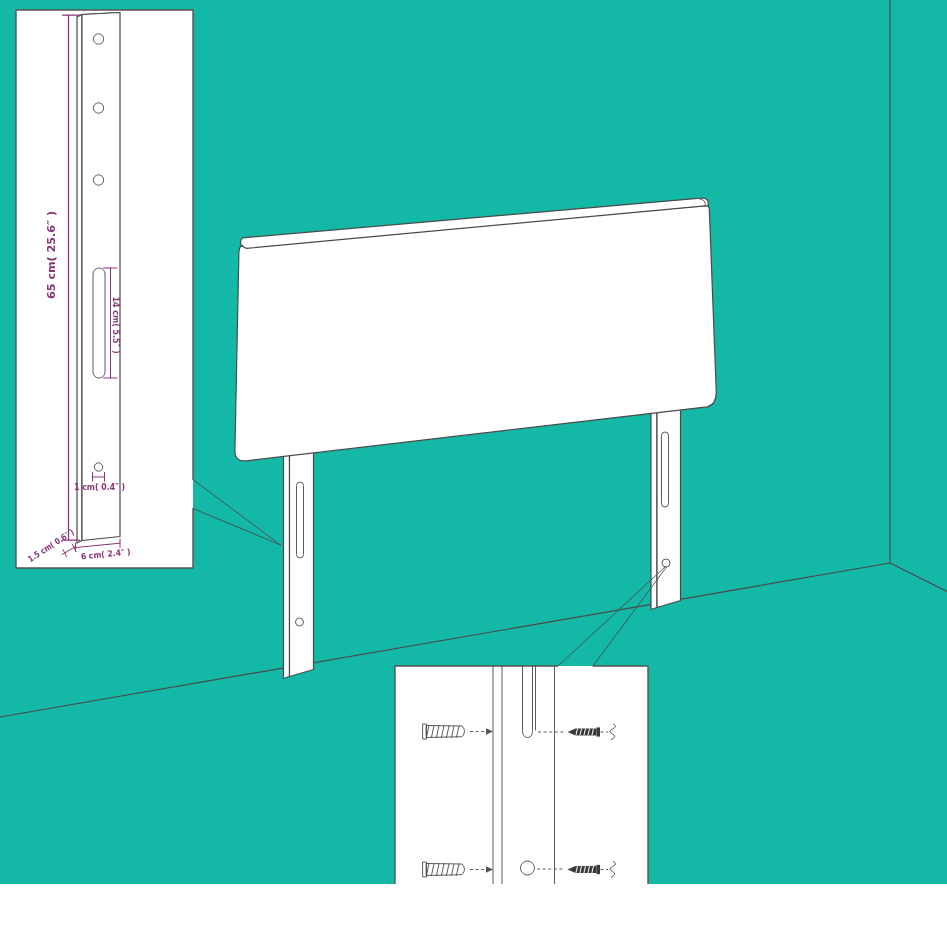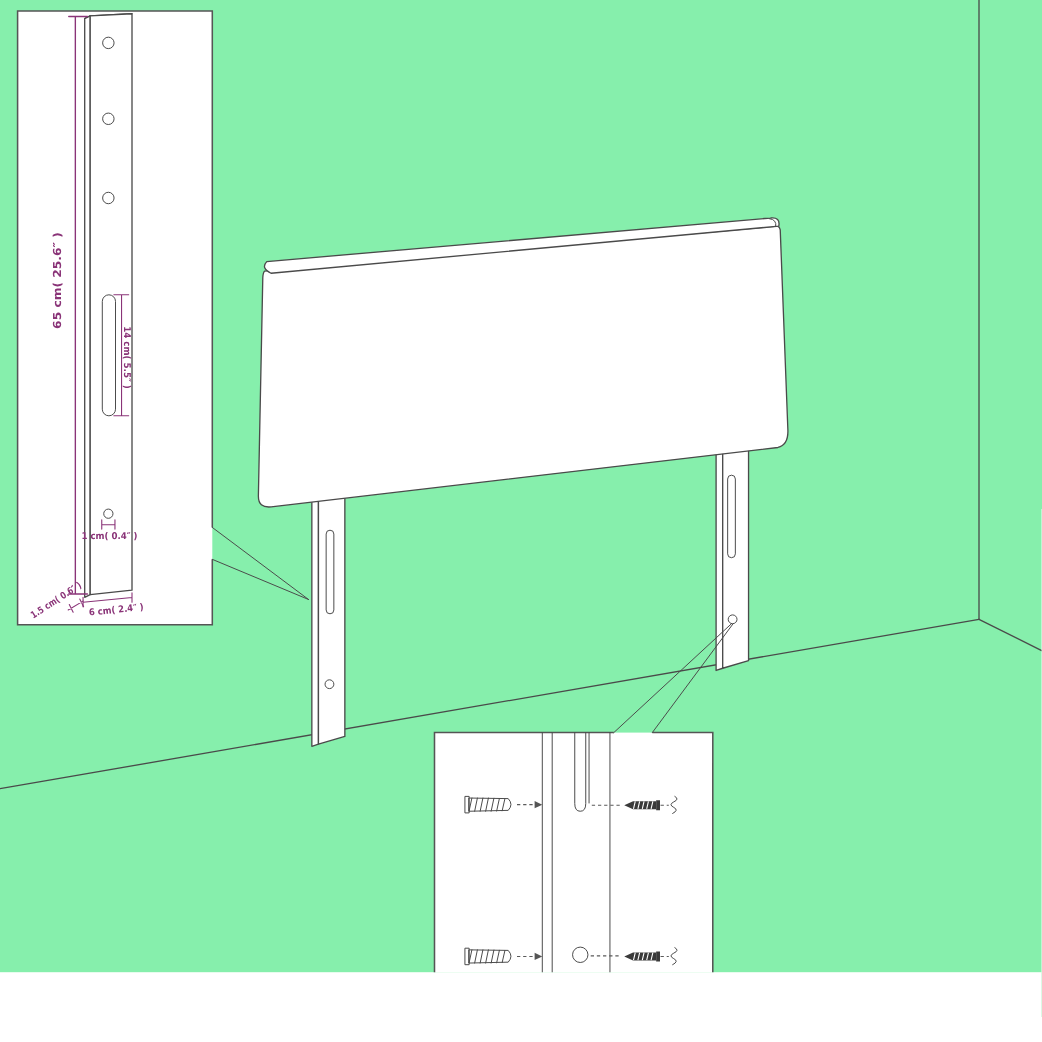--- a/index.html
+++ b/index.html
@@ -1,16 +1,16 @@
 <!DOCTYPE html>
 <html><head>
 <meta charset="utf-8">
 <style>
   html,body{margin:0;padding:0;background:#fff;}
-  .stage{position:relative;width:947px;height:884px;background:#86efac;overflow:hidden;}
+  .stage{position:relative;width:947px;height:884px;background:#14b8a6;overflow:hidden;}
   svg{display:block;}
   .dim-text{font-family:"DejaVu Sans",sans-serif;font-weight:bold;fill:#8a3478;}
   .ink{stroke:#4a4a4a;fill:none;stroke-width:1.2;stroke-linecap:round;stroke-linejoin:round;}
   .ink-fill{stroke:#4a4a4a;fill:#ffffff;stroke-width:1.2;stroke-linejoin:round;}
   .thin{stroke:#4a4a4a;stroke-width:0.9;fill:none;stroke-linecap:round;stroke-linejoin:round;}
   .thin-fill{stroke:#4a4a4a;stroke-width:0.9;fill:#ffffff;}
   .box{stroke:#555555;fill:none;stroke-width:1.4;stroke-linejoin:miter;}
   .dim{stroke:#8a3478;fill:none;stroke-width:1.25;stroke-linecap:round;}
   .dim-thin{stroke:#8a3478;fill:none;stroke-width:1;stroke-linecap:round;}
   .dash{stroke:#5a5a5a;stroke-width:1;fill:none;stroke-dasharray:3 2.6;}

